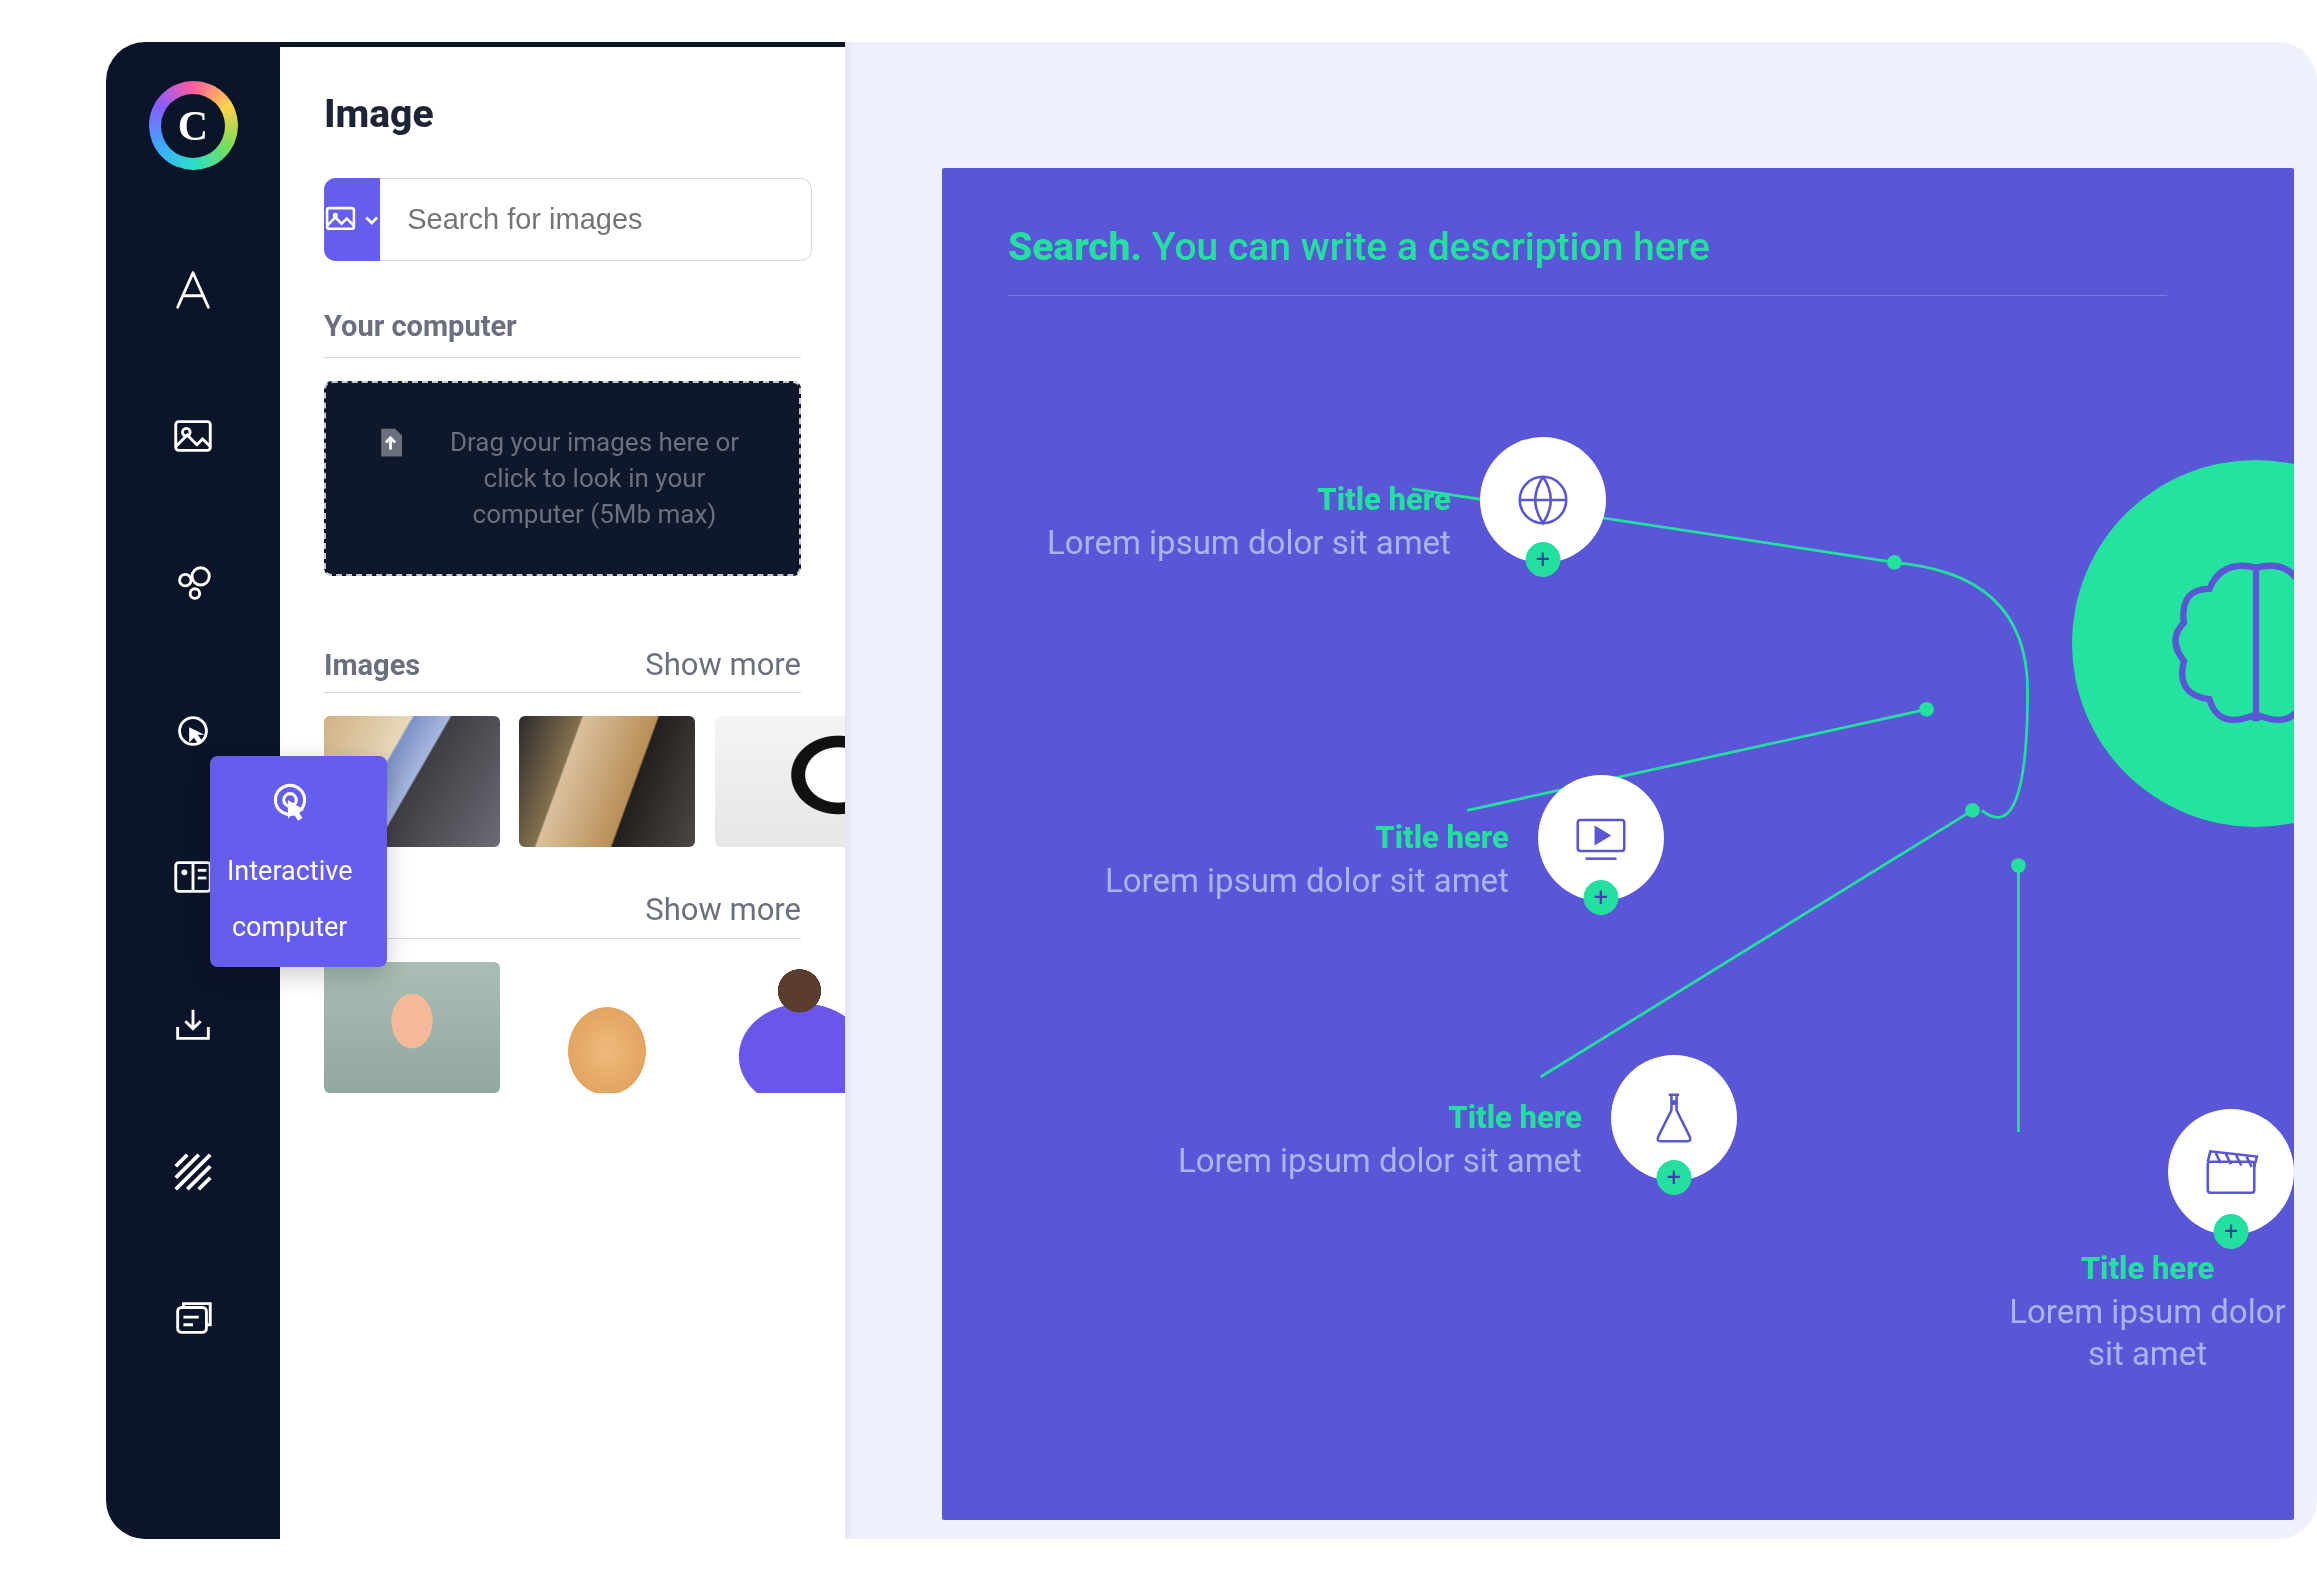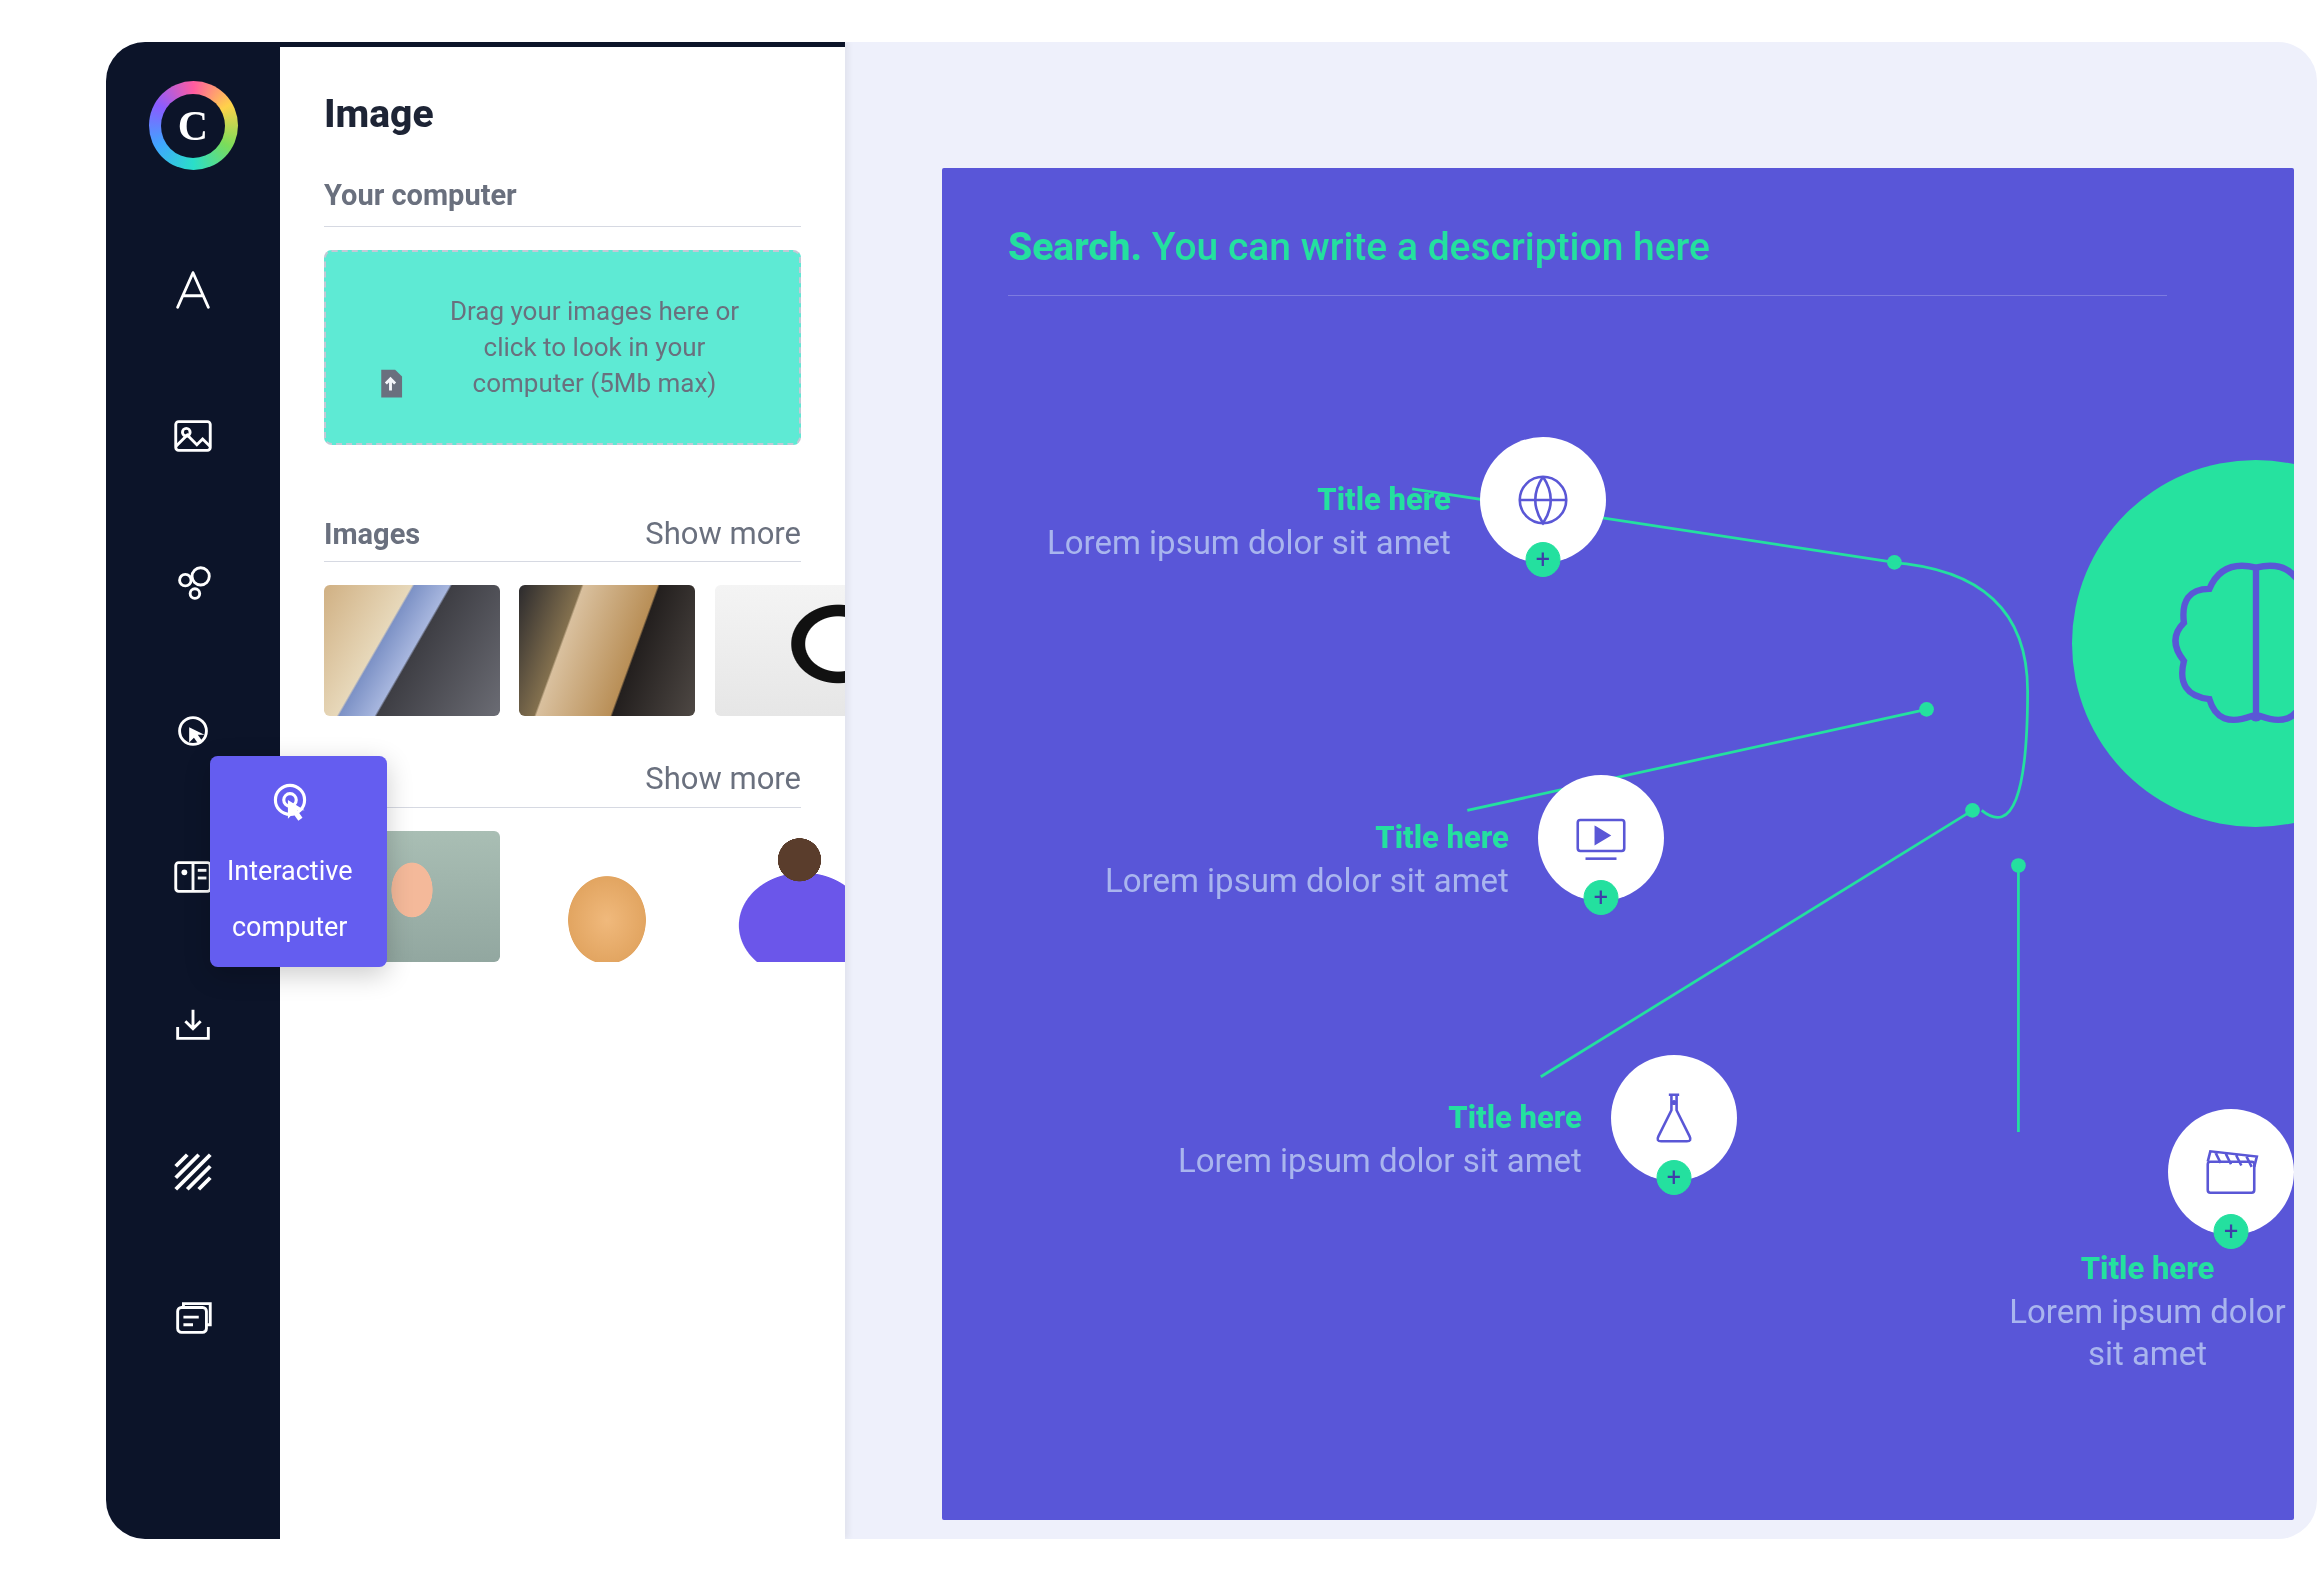--- a/index.html
+++ b/index.html
@@ -104,24 +104,24 @@
     font-size:29px; color:#7a8194;
     outline:none;
   }
   .section-title {
     font-size:29px; font-weight:700; color:#6a707e;
     margin-bottom:13.5px;
   }
   .section-hr { border:none; border-top:1.9px solid #d6d9e2; margin-bottom:23px;}
   .dropzone {
     border:2.9px dashed #c3c8d5;
-    background:#5eead4;
+    background:#0f172a;
     border-radius:7.7px;
     padding:41px 46px;
-    display:flex; align-items:flex-end; gap:27px;
+    display:flex; align-items:flex-start; gap:27px;
     margin-bottom:70px;
     cursor:pointer;
   }
   .dropzone .upload-ic{
     width:37px;height:37px;color:#6a707e;flex-shrink:0;
   }
   .dropzone p{ font-size:26px; color:#6a707e; line-height:1.4; text-align:center;}
   .gallery-head{
     display:flex; justify-content:space-between; align-items:baseline;
     margin-bottom:9.7px;
@@ -276,20 +276,33 @@
         <circle cx="24" cy="22" r="6" stroke="#fff" stroke-width="3" fill="none"></circle>
         <path d="M22 22 L22 40 L27 35 L32 42 L36 39 L31 32 L38 32 Z" fill="#fff"></path>
       </svg>
     <span>Interactive</span>
     <span>computer</span>
   </div>
 
   <div class="panel">
     <h1>Image</h1>
 
+    <div class="search-row">
+      <div class="search-filter">
+        <svg viewBox="0 0 32 32">
+            <rect x="3" y="5" width="26" height="20" rx="2" stroke="#fff" stroke-width="2.5" fill="none"></rect>
+            <circle cx="11" cy="12" r="2.5" fill="#fff"></circle>
+            <path d="M3 22 L11 14 L17 20 L22 15 L29 22" stroke="#fff" stroke-width="2.5" fill="none"></path>
+          </svg>
+        <svg viewBox="0 0 16 16" style="width:17.4px;height:17.4px">
+            <path d="M3 6 L8 11 L13 6" stroke="#fff" stroke-width="2.5" fill="none"></path>
+          </svg>
+      </div>
+      <input class="search-input" placeholder="Search for images" style="">
+    </div>
 
     <div class="section-title">Your computer</div>
     <hr class="section-hr">
     <div class="dropzone">
       <svg class="upload-ic" viewBox="0 0 32 32">
           <path d="M8 4 H20 L26 10 V28 H8 Z" fill="#6a707e"></path>
           <path d="M16 12 V22 M12 16 L16 12 L20 16" stroke="#f4f5f9" stroke-width="2.5" fill="none"></path>
         </svg>
       <p>Drag your images here or click to look in your computer (5Mb max)</p>
     </div>

